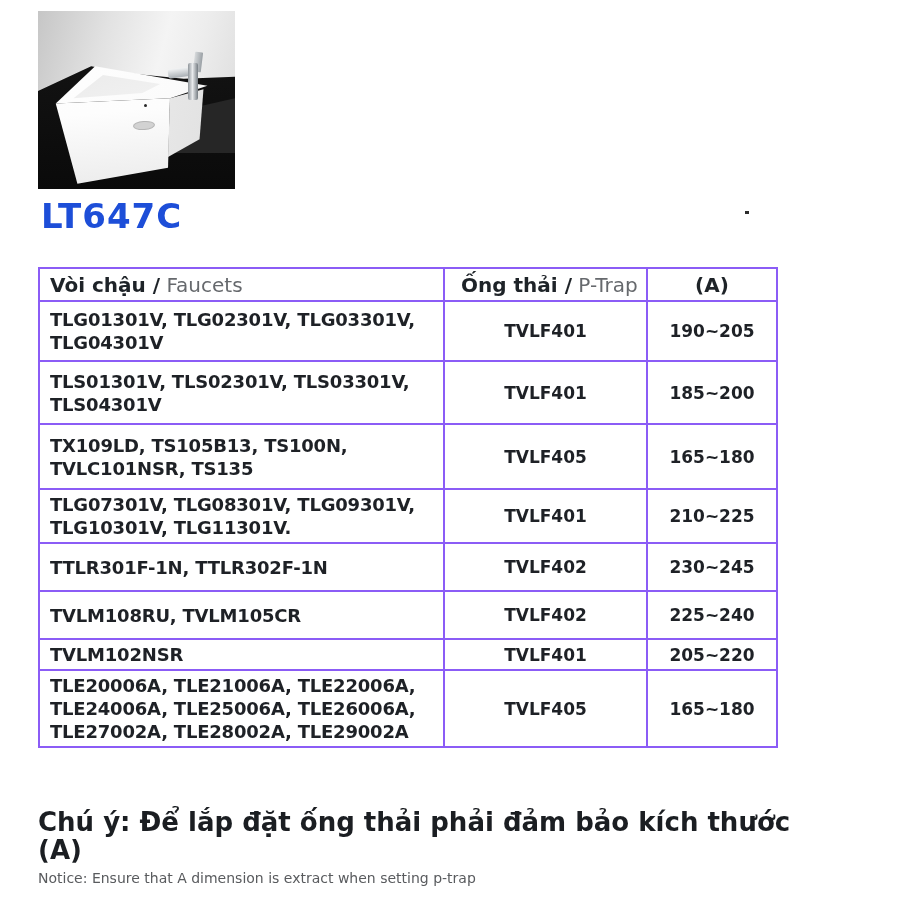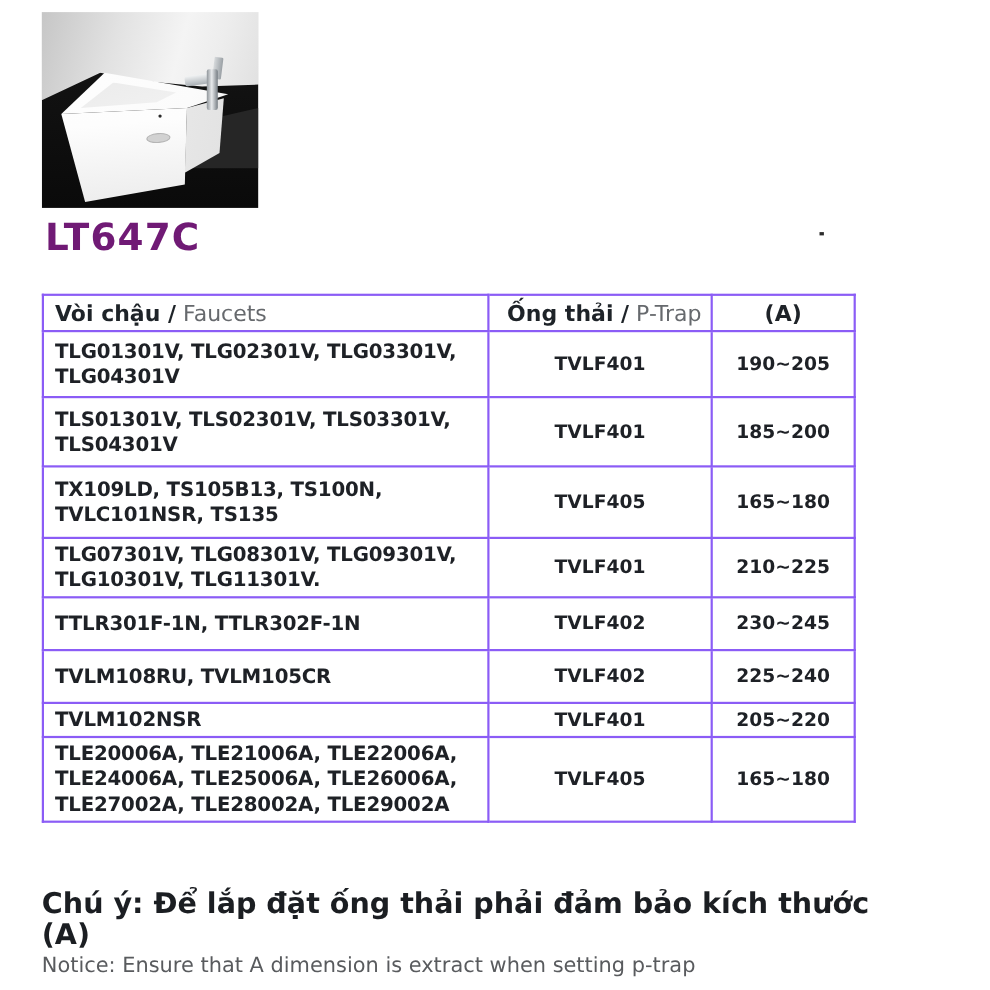--- a/index.html
+++ b/index.html
@@ -67,21 +67,21 @@
     transform: rotate(-4deg);
   }
   .photo .overflow-dot {
     position: absolute; left: 54%; top: 52.5%; width: 3px; height: 3px;
     background: #2a2a2a; border-radius: 50%;
   }
 
   
   .product-code {
     position: absolute; left: 41px; top: 196px;
-    font-size: 34px; font-weight: bold; letter-spacing: 1px; color: #701a75;
+    font-size: 34px; font-weight: bold; letter-spacing: 1px; color: #1d4ed8;
   }
 
   .artifact-dot {
     position: absolute; left: 745px; top: 211px; width: 4px; height: 3px;
     background: #2c2c2c;
   }
 
   
   table.spec {
     position: absolute; left: 38px; top: 267px; width: 738px;
@@ -113,21 +113,21 @@
   tbody tr:nth-child(3) { height: 65px; }
   tbody tr:nth-child(4) { height: 53px; }
   tbody tr:nth-child(5) { height: 48px; }
   tbody tr:nth-child(6) { height: 48px; }
   tbody tr:nth-child(7) { height: 29px; }
   tbody tr:nth-child(8) { height: 73px; }
 
   
   .notes { position: absolute; left: 38px; top: 808px; width: 760px; }
   .note-vi { font-size: 26px; font-weight: bold; color: #1b1e22; line-height: 28px; }
-  .note-en { font-size: 19px; font-weight: normal; color: #595b5e; line-height: 28px; }
+  .note-en { font-size: 14px; font-weight: normal; color: #595b5e; line-height: 28px; }
 </style>
 </head>
 <body>
 
 <div class="photo">
   <div class="counter-black"></div>
   <div class="counter-step"></div>
   <div class="basin-deck"></div>
   <div class="basin-bowl"></div>
   <div class="basin-front"></div>

